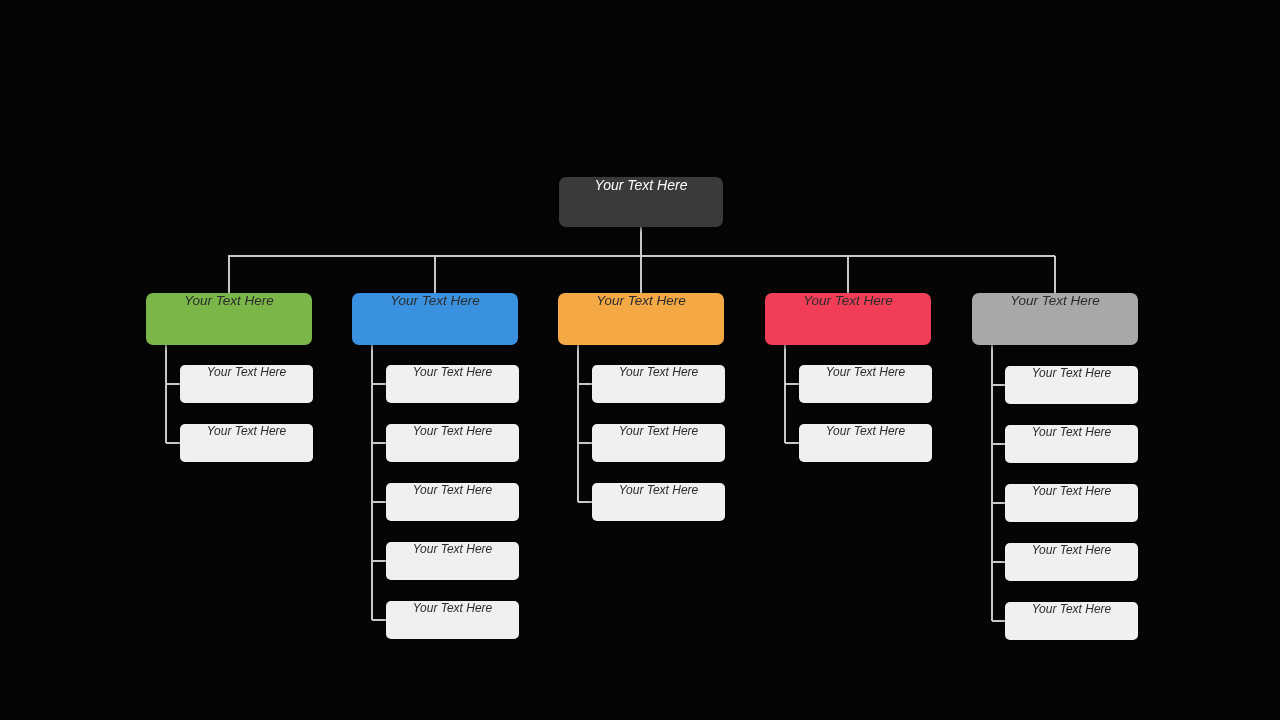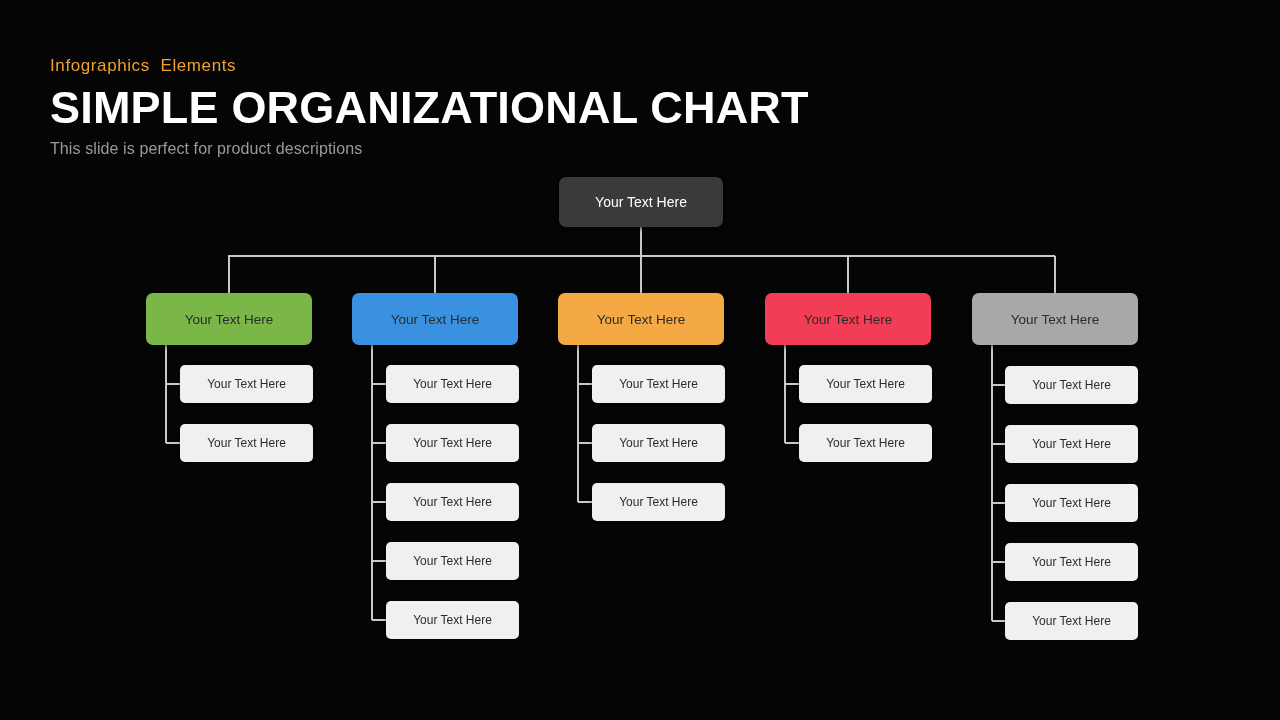--- a/index.html
+++ b/index.html
@@ -67,23 +67,23 @@
     width: 1280px;
     height: 720px;
     pointer-events: none;
   }
 
   
   .node {
     position: absolute;
     box-sizing: border-box;
     display: flex;
-    align-items: center;
     justify-content: center;
     text-align: center;
+    font-style: italic;
   }
   .node-root {
     background: #3a3a3a;
     color: #ffffff;
     border-radius: 7px;
     font-size: 14px;
     box-shadow: 0 2px 4px rgba(0,0,0,0.6);
   }
   .node-branch {
     border-radius: 7px;
@@ -97,25 +97,20 @@
     border-radius: 5px;
     font-size: 12px;
     box-shadow: 0 1px 3px rgba(0,0,0,0.5);
   }
 </style>
 </head>
 <body>
 
 <div id="slide">
 
-  <div id="header">
-    <p id="eyebrow">Infographics  Elements</p>
-    <h1 id="slide-title">SIMPLE ORGANIZATIONAL CHART</h1>
-    <p id="slide-subtitle">This slide is perfect for product descriptions</p>
-  </div>
 
   <div id="chart">
     <svg id="connector-layer" width="1280" height="720" viewBox="0 0 1280 720">
         <line x1="641" y1="227" x2="641" y2="256" stroke="#c8c8c8" stroke-width="2" shape-rendering="crispEdges"></line>
         <line x1="228" y1="256" x2="1055" y2="256" stroke="#c8c8c8" stroke-width="2" shape-rendering="crispEdges"></line>
         <line x1="229" y1="256" x2="229" y2="293" stroke="#c8c8c8" stroke-width="2" shape-rendering="crispEdges"></line>
         <line x1="166" y1="345" x2="166" y2="443" stroke="#c8c8c8" stroke-width="2" shape-rendering="crispEdges"></line>
         <line x1="166" y1="384" x2="180" y2="384" stroke="#c8c8c8" stroke-width="2" shape-rendering="crispEdges"></line>
         <line x1="166" y1="443" x2="180" y2="443" stroke="#c8c8c8" stroke-width="2" shape-rendering="crispEdges"></line>
         <line x1="435" y1="256" x2="435" y2="293" stroke="#c8c8c8" stroke-width="2" shape-rendering="crispEdges"></line>

